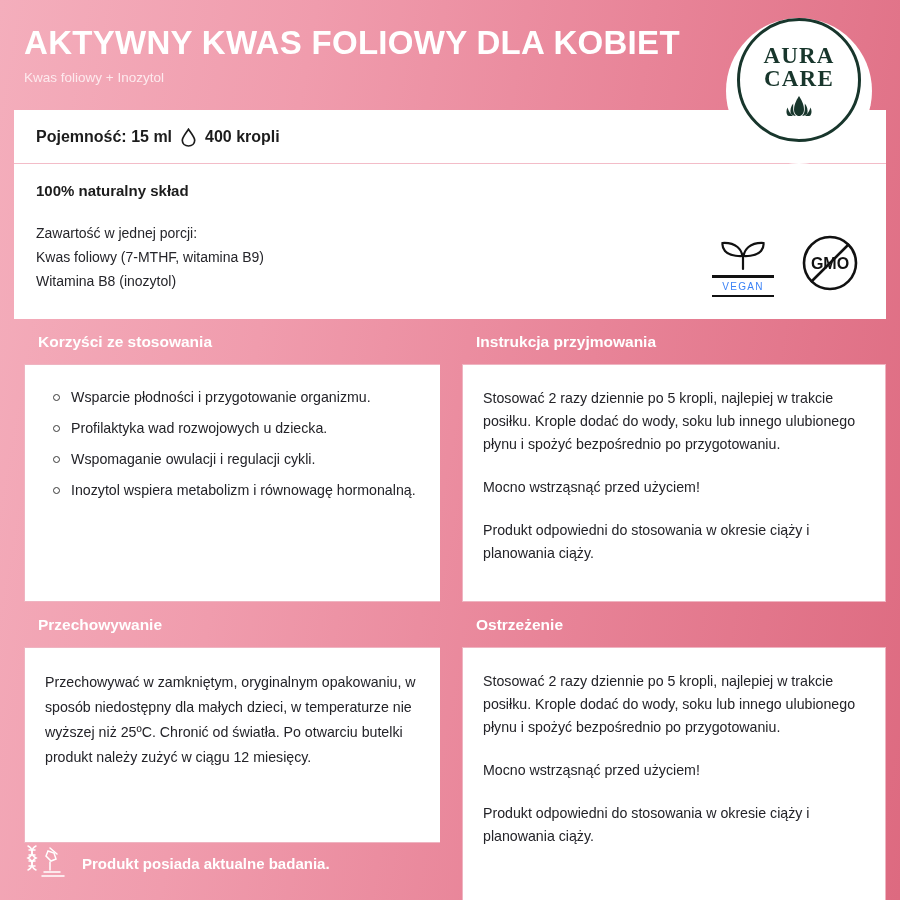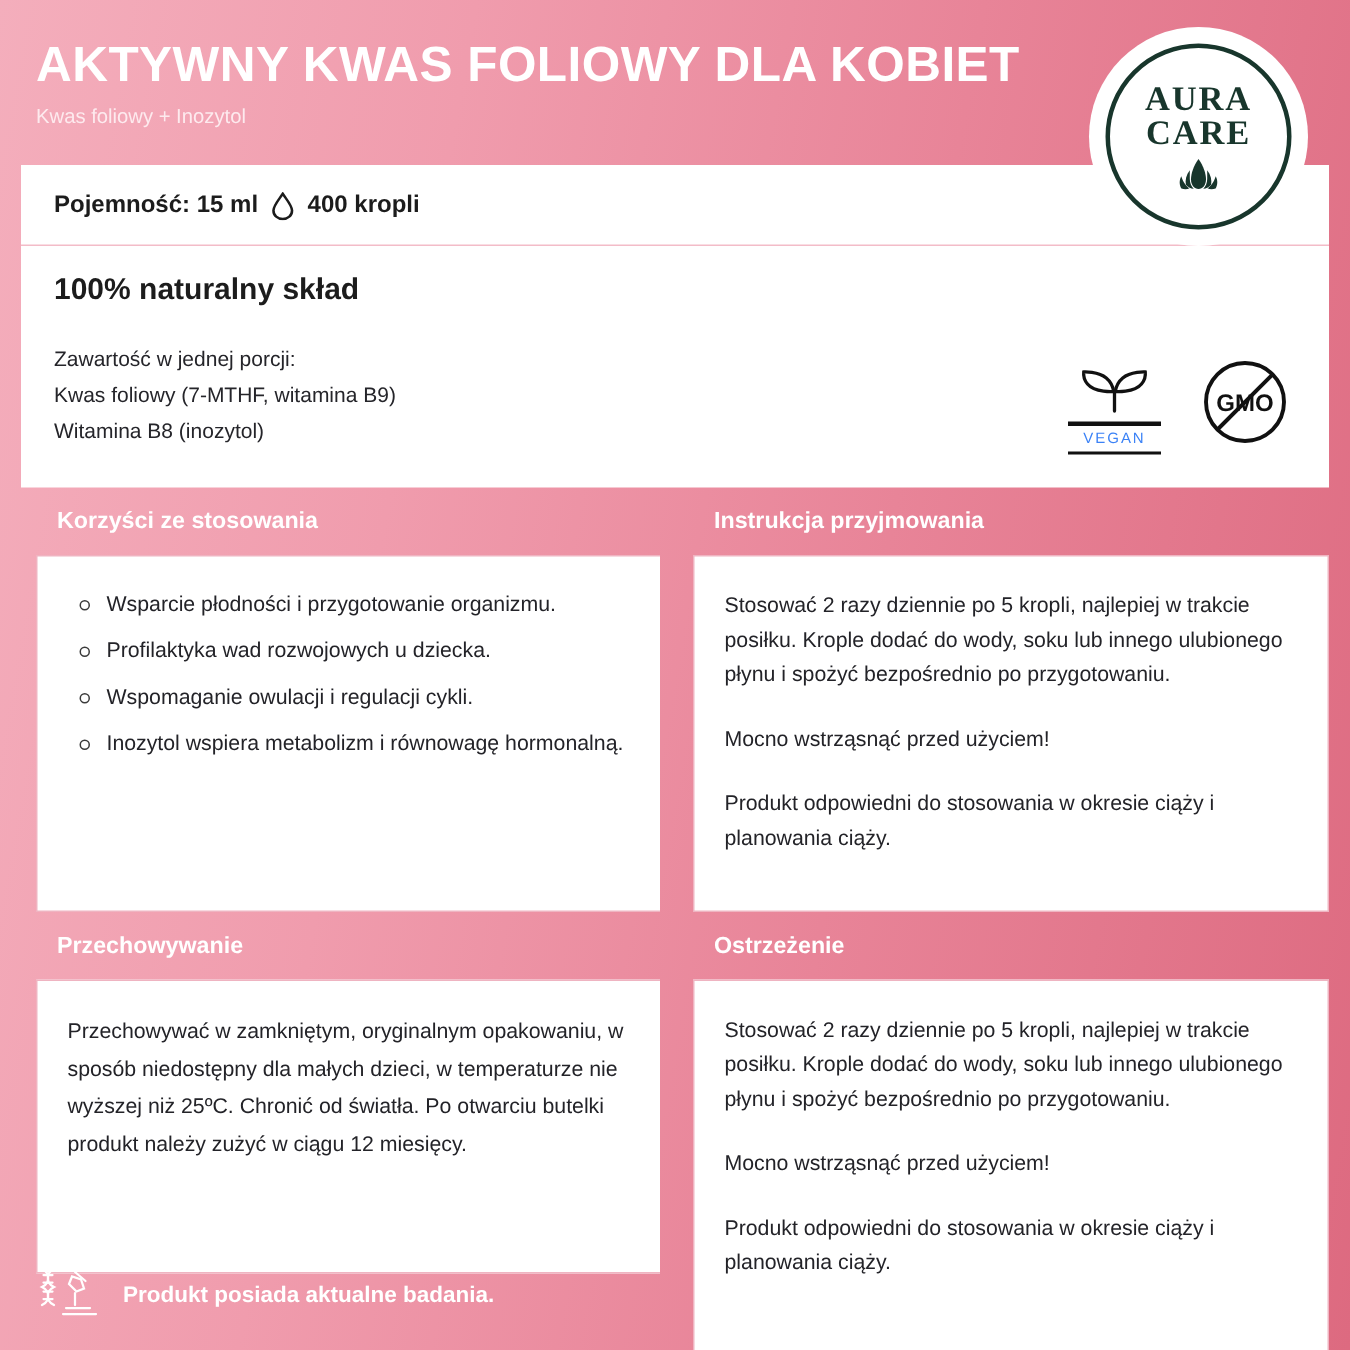--- a/index.html
+++ b/index.html
@@ -44,21 +44,21 @@
   .logo-wrap {
     position: absolute;
     top: 18px;
     right: 28px;
     width: 146px;
     height: 146px;
     background: #ffffff;
     border-radius: 50%;
     z-index: 20;
     display: flex;
-    align-items: center;
+    align-items: flex-start;
     justify-content: center;
   }
   .logo-ring {
     width: 124px;
     height: 124px;
     border: 3.5px solid #18362c;
     border-radius: 50%;
     display: flex;
     flex-direction: column;
     align-items: center;
@@ -93,21 +93,21 @@
     color: #1c1c1c;
   }
   .drop-icon { display: inline-flex; align-items: center; }
 
   .composition {
     padding: 18px 22px 26px 22px;
     position: relative;
     min-height: 138px;
   }
   .comp-title {
-    font-size: 20px;
+    font-size: 15px;
     font-weight: 700;
     color: #1c1c1c;
     margin-bottom: 22px;
   }
   .comp-line {
     font-size: 14px;
     color: #25252a;
     line-height: 1.72;
   }
 

